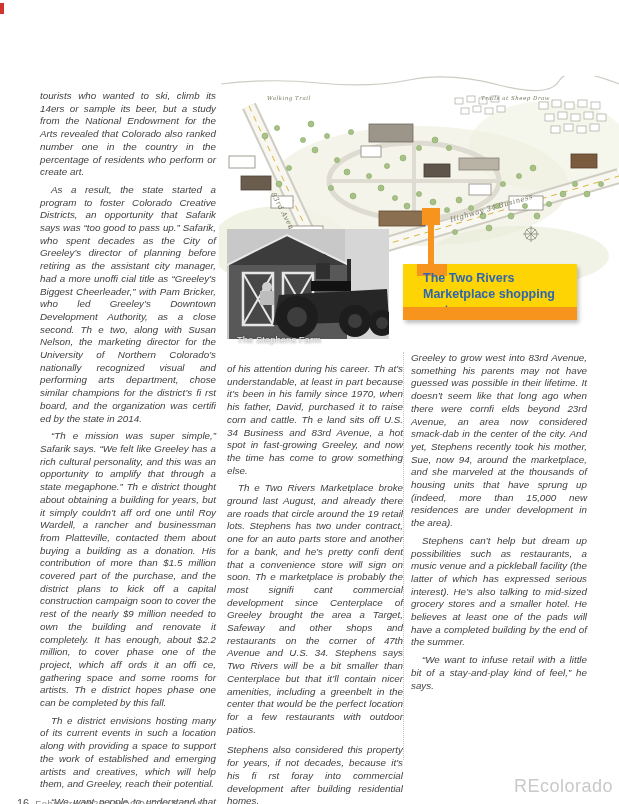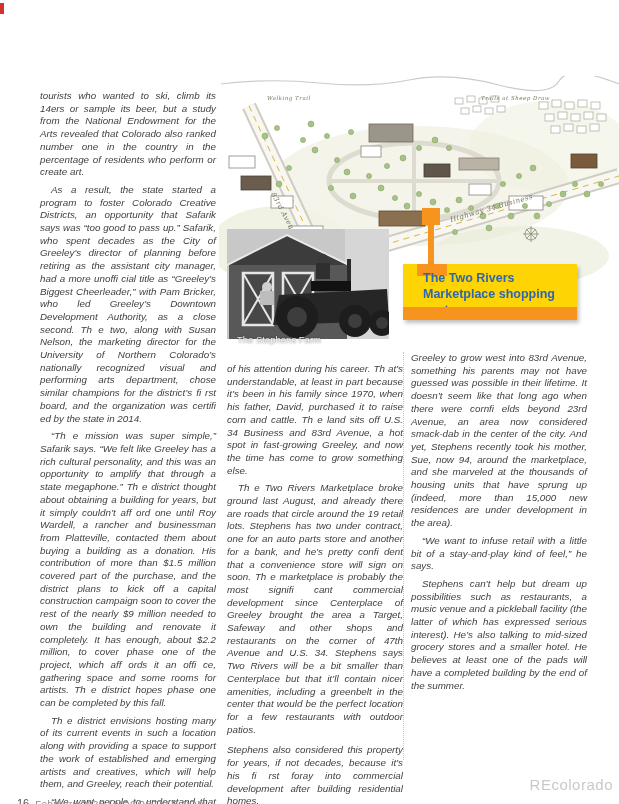--- a/index.html
+++ b/index.html
@@ -21,21 +21,21 @@
                 font-size:12.5px;line-height:16px;}
   
   #photo{position:absolute;left:227px;top:229px;width:162px;height:110px;}
   .photo-caption{position:absolute;left:237px;top:334px;color:#f2f2f2;font-size:9.5px;
                  text-shadow:0 0 2px rgba(0,0,0,0.6);}
   
   .vsep{position:absolute;left:403px;top:352px;height:408px;border-left:1px dotted #c4c4c4;}
   .red-notch{position:absolute;left:0;top:3px;width:4px;height:11px;background:#D0342C;}
   .footer{position:absolute;left:17px;top:777px;font-size:9.5px;color:#878787;letter-spacing:0.6px;margin-top:20px;}
   .footer .pgnum{font-size:11px;color:#4f4f4f;letter-spacing:0;margin-right:6px;}
-  .watermark{position:absolute;right:6px;top:776px;font-size:15px;color:#c9c9c9;letter-spacing:0.5px;}
+  .watermark{position:absolute;right:6px;top:776px;font-size:18px;color:#c9c9c9;letter-spacing:0.5px;}
   .endmark{display:inline-block;width:9px;height:8px;margin-left:2px;background:#A9BF45;
            clip-path:polygon(0 100%,25% 0,55% 70%,75% 0,100% 100%,70% 100%,55% 45%,38% 100%);}
   .maplabel{font-family:"DejaVu Serif",serif;font-style:italic;fill:#77775f;letter-spacing:0.5px;}
 </style>
 </head>
 <body>
 
 <div id="page">
 
   <div class="red-notch"></div>
@@ -210,22 +210,22 @@
 
   <div class="col" style="left:227px;top:363px;width:176px;">
     <p>of his attention during his career. Th at’s understandable, at least in part because it’s been in his family since 1970, when his father, David, purchased it to raise corn and cattle. Th e land sits off U.S. 34 Business and 83rd Avenue, a hot spot in fast-growing Greeley, and now the time has come to grow something else.</p>
     <p class="ind">Th e Two Rivers Marketplace broke ground last August, and already there are roads that circle around the 19 retail lots. Stephens has two under contract, one for an auto parts store and another for a bank, and he’s pretty confi dent that a convenience store will sign on soon. Th e marketplace is probably the most signifi cant commercial development since Centerplace of Greeley brought the area a Target, Safeway and other shops and restaurants on the corner of 47th Avenue and U.S. 34. Stephens says Two Rivers will be a bit smaller than Centerplace but that it’ll contain nicer amenities, including a greenbelt in the center that would be the perfect location for a few restaurants with outdoor patios.</p>
     <p style="margin-top:8px;">Stephens also considered this property for years, if not decades, because it’s his fi rst foray into commercial development after building residential homes.</p>
 
   </div>
 
   <div class="col" style="left:411px;top:352px;width:176px;">
     <p>Greeley to grow west into 83rd Avenue, something his parents may not have guessed was possible in their lifetime. It doesn’t seem like that long ago when there were cornfi elds beyond 23rd Avenue, an area now considered smack-dab in the center of the city. And yet, Stephens recently took his mother, Sue, now 94, around the marketplace, and she marveled at the thousands of housing units that have sprung up (indeed, more than 15,000 new residences are under development in the area).</p>
+    <p class="ind">Stephens can’t help but dream up possibilities such as restaurants, a music venue and a pickleball facility (the latter of which has expressed serious interest). He’s also talking to mid-sized grocery stores and a smaller hotel. He believes at least one of the pads will have a completed building by the end of the summer.</p>
     <p class="ind">“We want to infuse retail with a little bit of a stay-and-play kind of feel,” he says.</p>
-    <p class="ind">Stephens can’t help but dream up possibilities such as restaurants, a music venue and a pickleball facility (the latter of which has expressed serious interest). He’s also talking to mid-sized grocery stores and a smaller hotel. He believes at least one of the pads will have a completed building by the end of the summer.</p>
 
   </div>
 
   <div class="footer">
     <span class="pgnum">16</span><span>February 2025 / NOCOSTYLE.COM</span>
   </div>
   <div class="watermark">REcolorado</div>
 
 </div>
 

